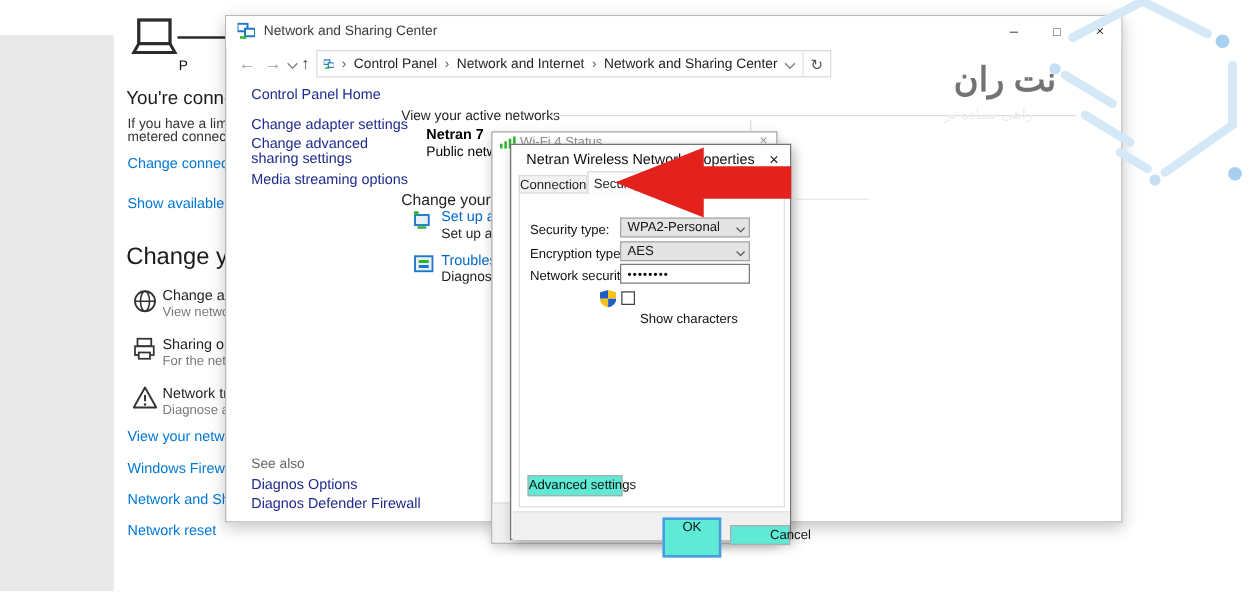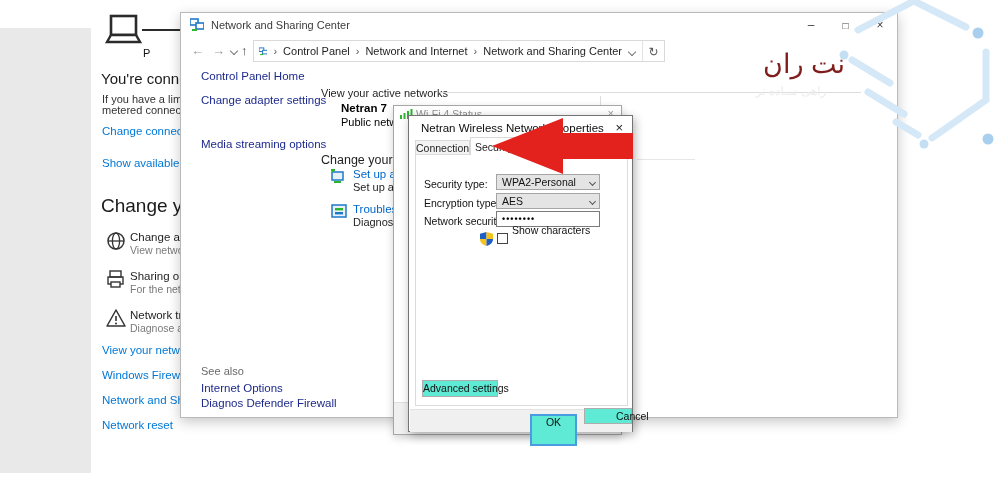--- a/index.html
+++ b/index.html
@@ -104,26 +104,26 @@
              line-height:14px; padding-left:5px; }
   .chk { width:11px; height:11px; border:1px solid #444; background:#fff; }
   .chk-lbl { font-size:10.5px; color:#111; }
   .btn { background:#5eead4; border:1px solid #adadad; font-size:10.5px; color:#111;
          text-align:center; }
   .adv-btn { left:6px; top:225px; width:76px; height:17px; line-height:15px; }
   .dlg-foot { left:1px; top:293px; width:222px; height:23px; background:#f0f0f0;
               border-top:1px solid #e3e3e3; }
   .ok-btn { left:121px; top:298px; width:47px; height:32px; line-height:13px;
             border:2px solid #4a9be0; }
-  .cancel-btn { left:175px; top:292px; width:48px; height:16px; line-height:14px;padding-left:31px; }
+  .cancel-btn { left:175px; top:304px; width:48px; height:16px; line-height:14px;padding-left:31px; }
 
   
   .arrow { left:483px; top:110px; z-index:50; }
-  .wm-brand { left:735px; top:48px; width:110px; font-size:27px; font-weight:normal;
-              color:#7f1d1d; direction:rtl; z-index:40; }
+  .wm-brand { left:735px; top:48px; width:110px; font-size:27px; font-weight:bold;
+              color:#737373; direction:rtl; z-index:40; }
   .wm-tag { left:741px; top:84px; width:100px; font-size:12px; color:#ededed;
             text-align:center; direction:rtl; letter-spacing:1px; z-index:40; }
   .wm-logo { left:838px; top:0; z-index:40; }
 </style>
 </head>
 <body>
 
 <div id="stage">
 
   <div class="abs left-strip"></div>
@@ -205,23 +205,24 @@
       <span>Network and Sharing Center</span>
       <span class="addr-right">
         <span class="addr-dd"><span class="chev"></span></span>
         <span class="addr-rf">↻</span>
       </span>
     </div>
 
 
     <div class="abs cp-nav-link cp-home">Control Panel Home</div>
     <div class="abs cp-nav-link cp-nl1">Change adapter settings</div>
+    <div class="abs cp-nav-link cp-nl2">Change advanced sharing settings</div>
     <div class="abs cp-nav-link cp-nl3">Media streaming options</div>
     <div class="abs cp-seealso">See also</div>
-    <div class="abs cp-nav-link cp-sa1">Internet Options</div>
+    <div class="abs cp-nav-link cp-sa1">Diagnos Options</div>
     <div class="abs cp-nav-link cp-sa2">Diagnos Defender Firewall</div>
 
     <div class="abs cp-actlbl">View your active networks</div>
     <div class="abs cp-actline"></div>
     <div class="abs cp-vline"></div>
     <div class="abs cp-netname">Netran 7</div>
     <div class="abs cp-nettype">Public network</div>
     <div class="abs cp-chg">Change your netw</div>
     <div class="abs cp-secline"></div>
 
@@ -284,21 +285,21 @@
             </clipPath>
           </defs>
         <g clip-path="url(#sh)">
           <rect x="0" y="0" width="6.5" height="7" fill="#1f5fc4"></rect>
           <rect x="6.5" y="0" width="6.5" height="7" fill="#f7c21a"></rect>
           <rect x="0" y="7" width="6.5" height="7" fill="#f7c21a"></rect>
           <rect x="6.5" y="7" width="6.5" height="7" fill="#1f5fc4"></rect>
         </g>
       </svg>
       <div class="abs chk" style="left:81px;top:78px"></div>
-      <span class="abs chk-lbl" style="left:96px;top:69px">Show characters</span>
+      <span class="abs chk-lbl" style="left:96px;top:94px">Show characters</span>
 
       <div class="abs btn adv-btn">Advanced settings</div>
     </div>
 
     <div class="abs dlg-foot"></div>
     <div class="abs btn ok-btn">OK</div>
     <div class="abs btn cancel-btn">Cancel</div>
   </div>
 
   <svg class="abs arrow" width="152" height="72" viewBox="0 0 152 72">

